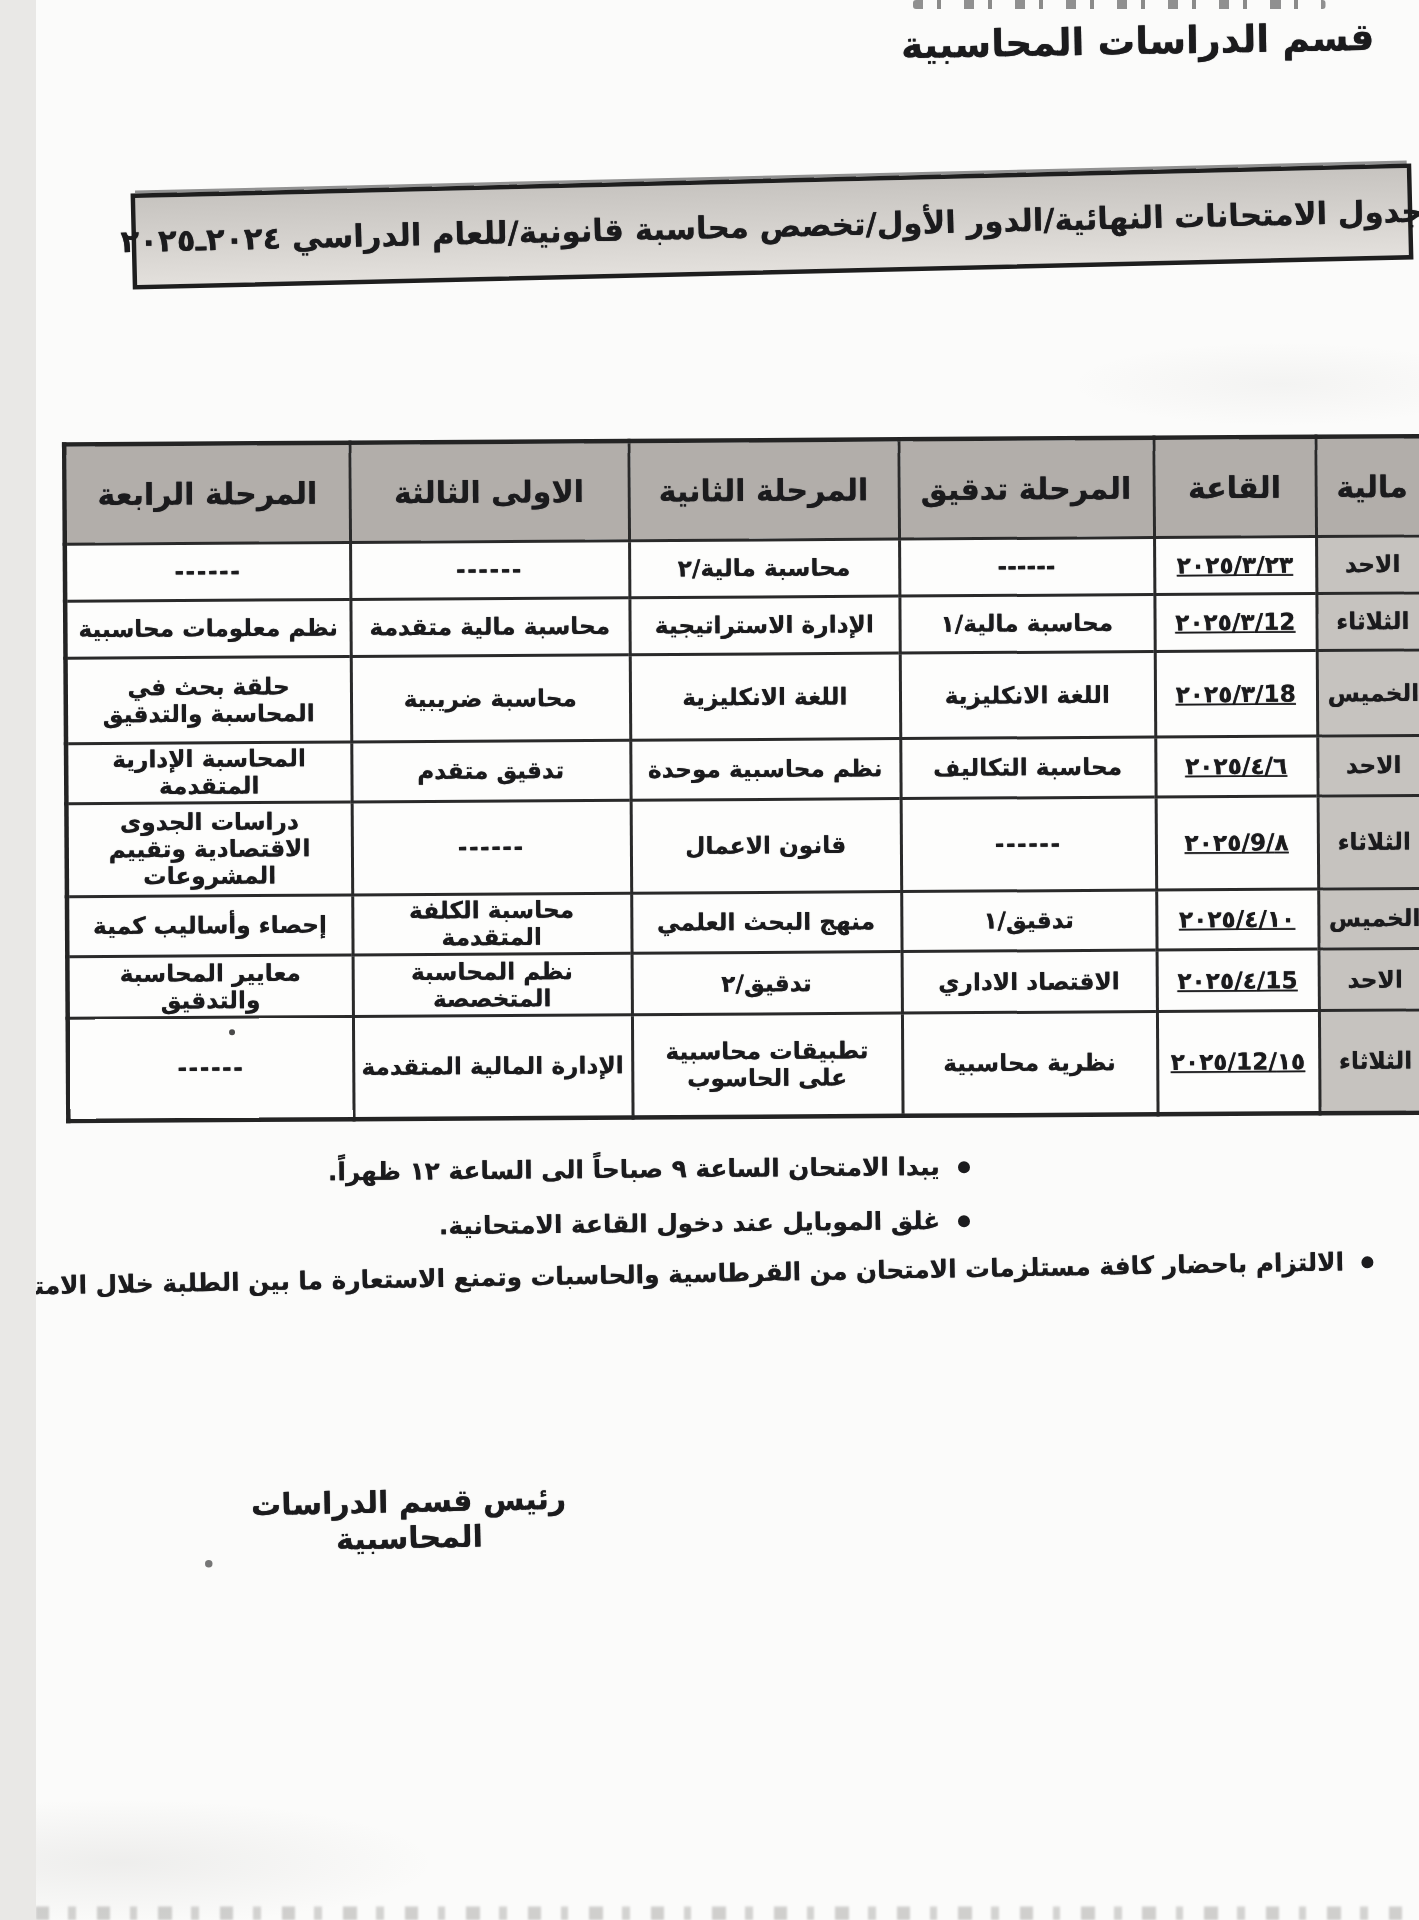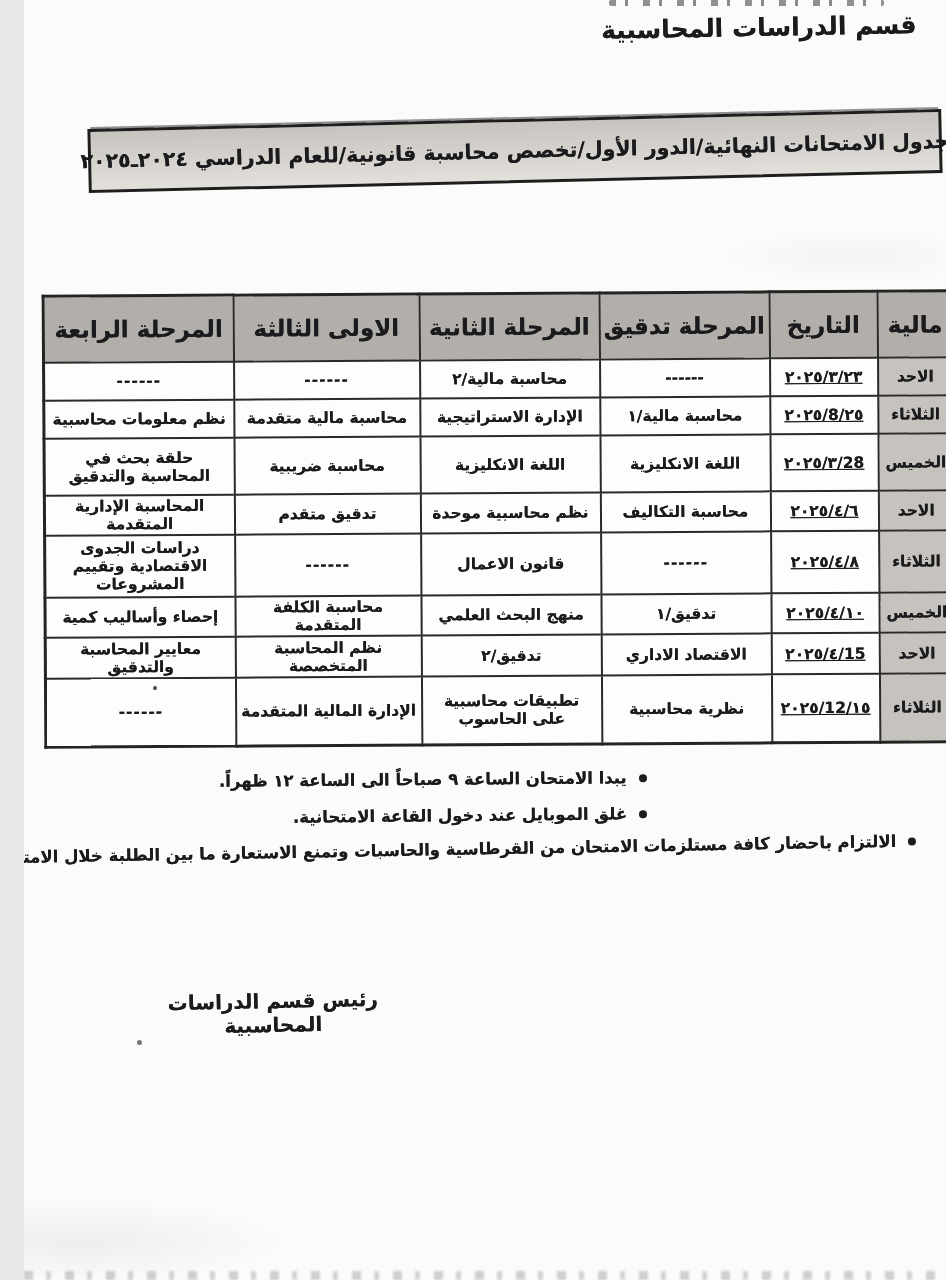--- a/index.html
+++ b/index.html
@@ -58,21 +58,21 @@
     width:910px;border-collapse:collapse;table-layout:fixed;direction:rtl;
     border:3px solid #242424;
   }
   table.schedule td,table.schedule th{
     border:2px solid #2a2a2a;
     text-align:center;vertical-align:middle;
     font-weight:bold;color:#1b1b1d;
     padding:1px 3px;overflow:hidden;
   }
   table.schedule th{
-    background:#b2aeaa;font-size:23px;height:62px;
+    background:#b2aeaa;font-size:20px;height:62px;
   }
   table.schedule td{ font-size:15.5px;background:#fdfdfc; }
   td.day-cell{ background:#c6c3bf !important;font-size:17px; }
   td.date-cell{ font-size:15px;letter-spacing:.5px;direction:ltr;text-decoration:underline; }
   td.dash{ letter-spacing:1px;font-size:15px; }
   td.dot-mark{ position:relative; }
   td.dot-mark::before{
     content:"";position:absolute;top:7px;right:78px;width:4px;height:4px;
     border-radius:50%;background:#4a4a4a;
   }
@@ -121,63 +121,63 @@
         <col class="c-day">
           <col class="c-date">
           <col class="c-s1">
         <col class="c-s2">
           <col class="c-s3">
           <col class="c-s4">
       </colgroup>
       <thead>
         <tr>
           <th>مالية</th>
-          <th>التاريخ</th>
+          <th>القاعة</th>
           <th>المرحلة تدقيق</th>
           <th>المرحلة الثانية</th>
           <th>الاولى الثالثة</th>
           <th>المرحلة الرابعة</th>
         </tr>
       </thead>
       <tbody>
         <tr style="height:38px;">
           <td class="day-cell">الاحد</td>
           <td class="date-cell">٢٠٢٥/٣/٢٣</td>
           <td>------</td>
           <td>محاسبة مالية/٢</td>
           <td class="dash">------</td>
           <td class="dash">------</td>
         </tr>
         <tr style="height:38px;">
           <td class="day-cell">الثلاثاء</td>
-          <td class="date-cell">٢٠٢٥/8/٢٥</td>
+          <td class="date-cell">٢٠٢٥/٣/12</td>
           <td>محاسبة مالية/١</td>
           <td>الإدارة الاستراتيجية</td>
           <td>محاسبة مالية متقدمة</td>
           <td>نظم معلومات محاسبية</td>
         </tr>
         <tr style="height:57px;">
           <td class="day-cell">الخميس</td>
-          <td class="date-cell">٢٠٢٥/٣/28</td>
+          <td class="date-cell">٢٠٢٥/٣/18</td>
           <td>اللغة الانكليزية</td>
           <td>اللغة الانكليزية</td>
           <td>محاسبة ضريبية</td>
           <td>حلقة بحث في المحاسبة والتدقيق</td>
         </tr>
         <tr style="height:40px;">
           <td class="day-cell">الاحد</td>
           <td class="date-cell">٢٠٢٥/٤/٦</td>
           <td>محاسبة التكاليف</td>
           <td>نظم محاسبية موحدة</td>
           <td>تدقيق متقدم</td>
           <td>المحاسبة الإدارية المتقدمة</td>
         </tr>
         <tr style="height:62px;">
           <td class="day-cell">الثلاثاء</td>
-          <td class="date-cell">٢٠٢٥/٤/٨</td>
+          <td class="date-cell">٢٠٢٥/9/٨</td>
           <td class="dash">------</td>
           <td>قانون الاعمال</td>
           <td class="dash">------</td>
           <td>دراسات الجدوى الاقتصادية وتقييم المشروعات</td>
         </tr>
         <tr style="height:38px;">
           <td class="day-cell">الخميس</td>
           <td class="date-cell">٢٠٢٥/٤/١٠</td>
           <td>تدقيق/١</td>
           <td>منهج البحث العلمي</td>

